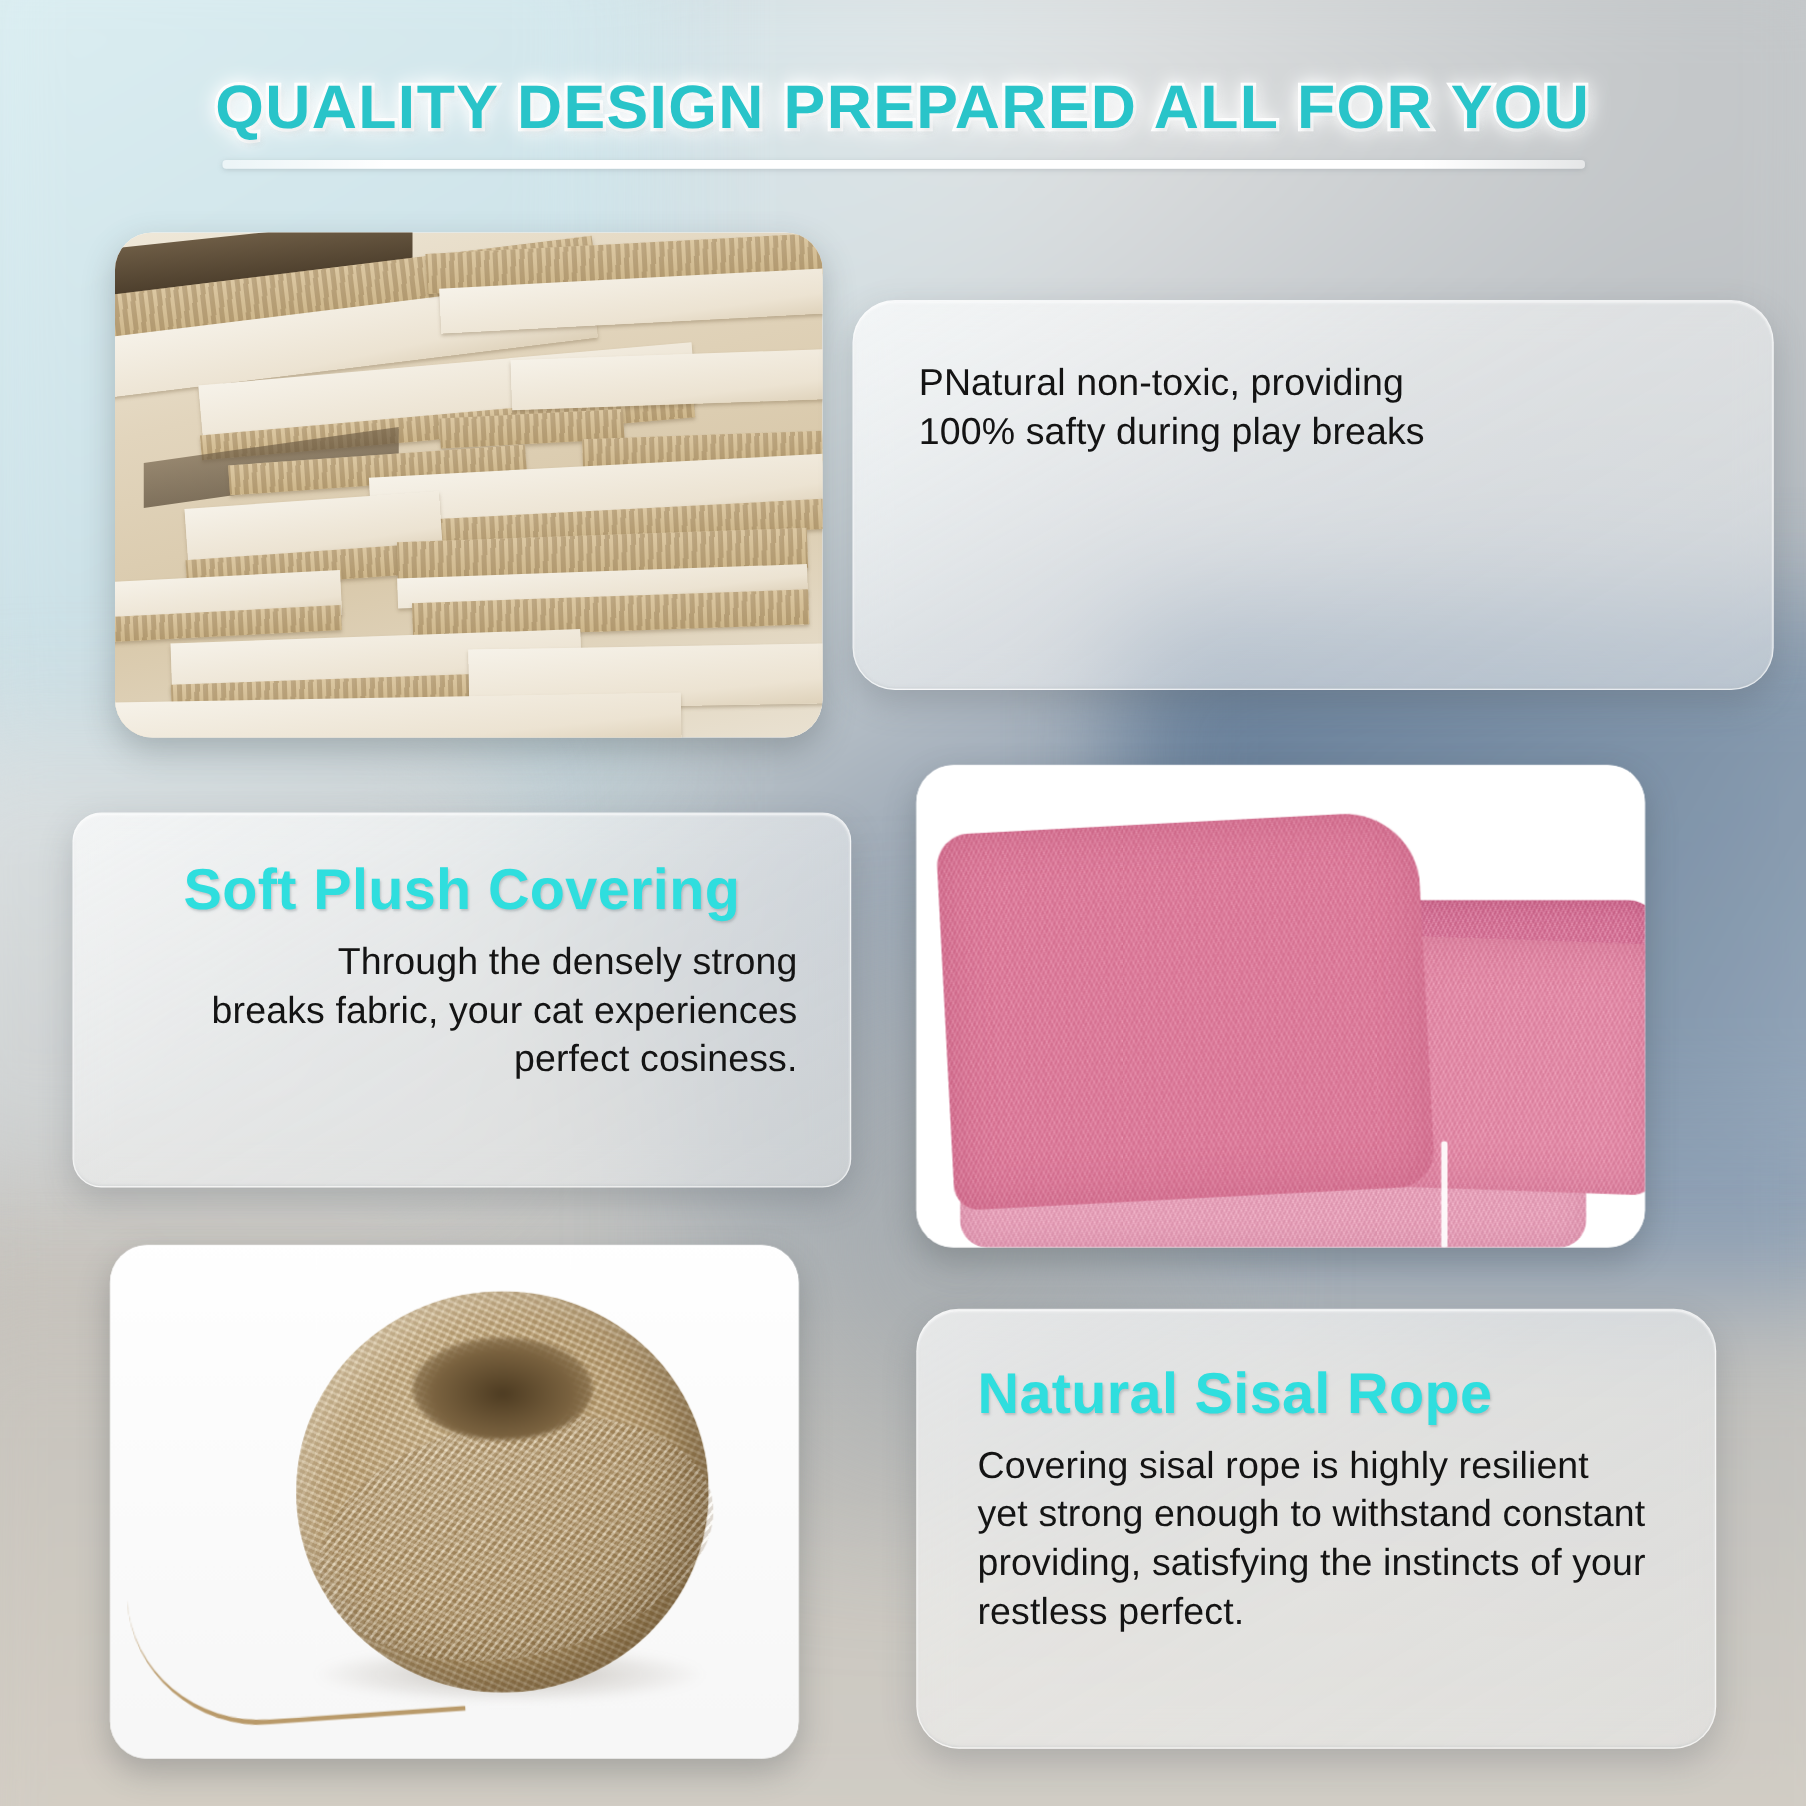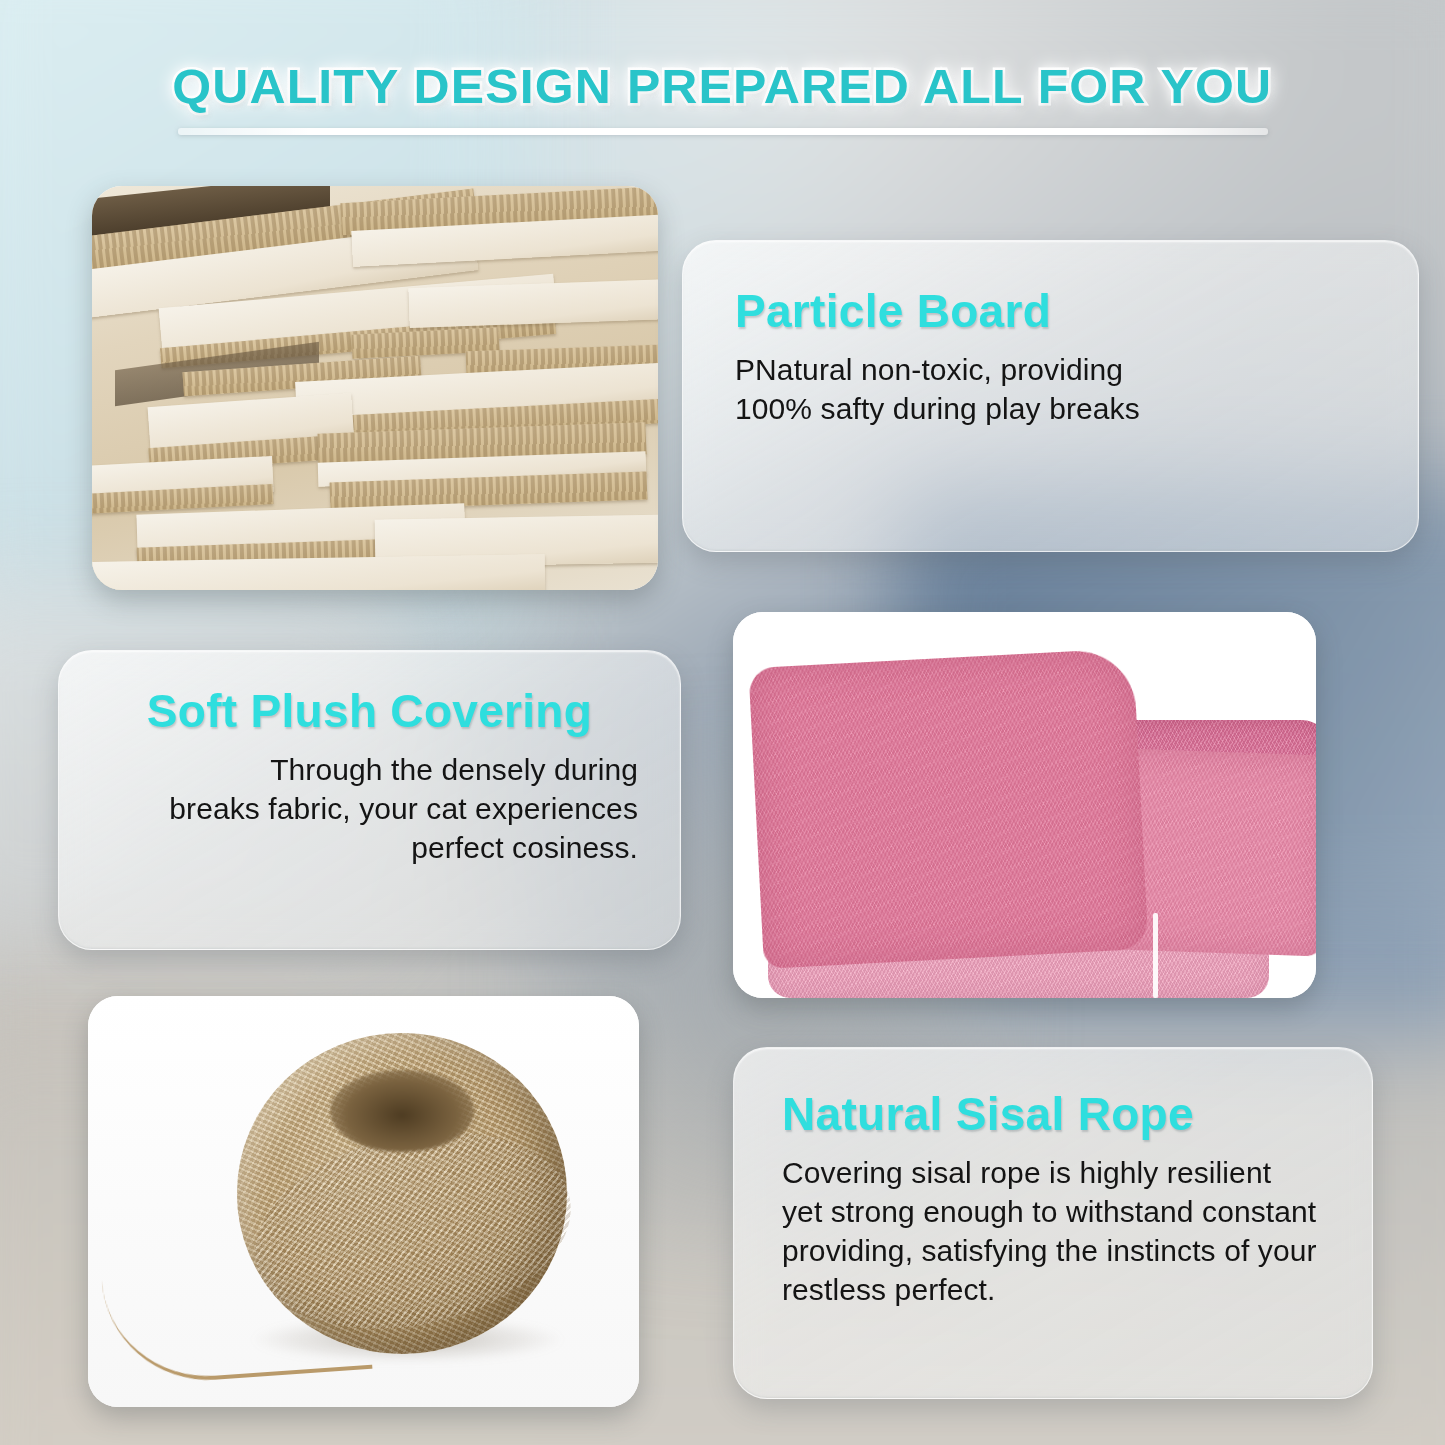--- a/index.html
+++ b/index.html
@@ -85,21 +85,21 @@
     line-height:1.06;
     margin-bottom:14px;
     text-shadow:1px 2px 2px rgba(110,120,125,.35);
   }
   .card p {
     font-size:30px;
     line-height:1.30;
     color:#141414;
     letter-spacing:.1px;
   }
-  .card.align-right { text-align:right; }
+  .card.align-right { text-align:right;border-radius:23px; }
   .card.align-right h2 { text-align:center; }
 
   .photo {
     border-radius:30px;
     overflow:hidden;
     box-shadow:0 10px 26px rgba(70,80,85,.32);
     background:#fff;
   }
   .photo .inner { position:absolute; inset:0; }
 
@@ -248,31 +248,30 @@
     <div class="plank face" style="left:-2%;top:68%;width:34%;height:9%;transform:rotate(-3deg);"></div>
     <div class="plank edge" style="left:-2%;top:75%;width:34%;height:5%;transform:rotate(-3deg);"></div>
     <div class="plank face" style="left:8%;top:80%;width:58%;height:10%;transform:rotate(-2deg);"></div>
     <div class="plank edge" style="left:8%;top:88%;width:58%;height:6%;transform:rotate(-2deg);"></div>
     <div class="plank face" style="left:50%;top:82%;width:54%;height:12%;transform:rotate(-1deg);"></div>
     <div class="plank face" style="left:0;top:92%;width:80%;height:10%;transform:rotate(-1deg);"></div>
   </div>
 </div>
 
 <div class="card" id="card-board">
-  <h2>Particle Board</h2>
   <p>
     <span>PNatural non-toxic, providing</span><br>
     <span>100% safty during play breaks</span>
   </p>
 </div>
 
 <div class="card align-right" id="card-plush">
   <h2>Soft Plush Covering</h2>
   <p>
-    <span>Through the densely during</span><br>
+    <span>Through the densely strong</span><br>
     <span>breaks fabric, your cat experiences</span><br>
     <span>perfect cosiness.</span>
   </p>
 </div>
 
 <div class="photo" id="photo-plush">
   <div class="inner">
     <div class="plush-bg"></div>
     <div class="fur fur-c"></div>
     <div class="fur fur-d"></div>

